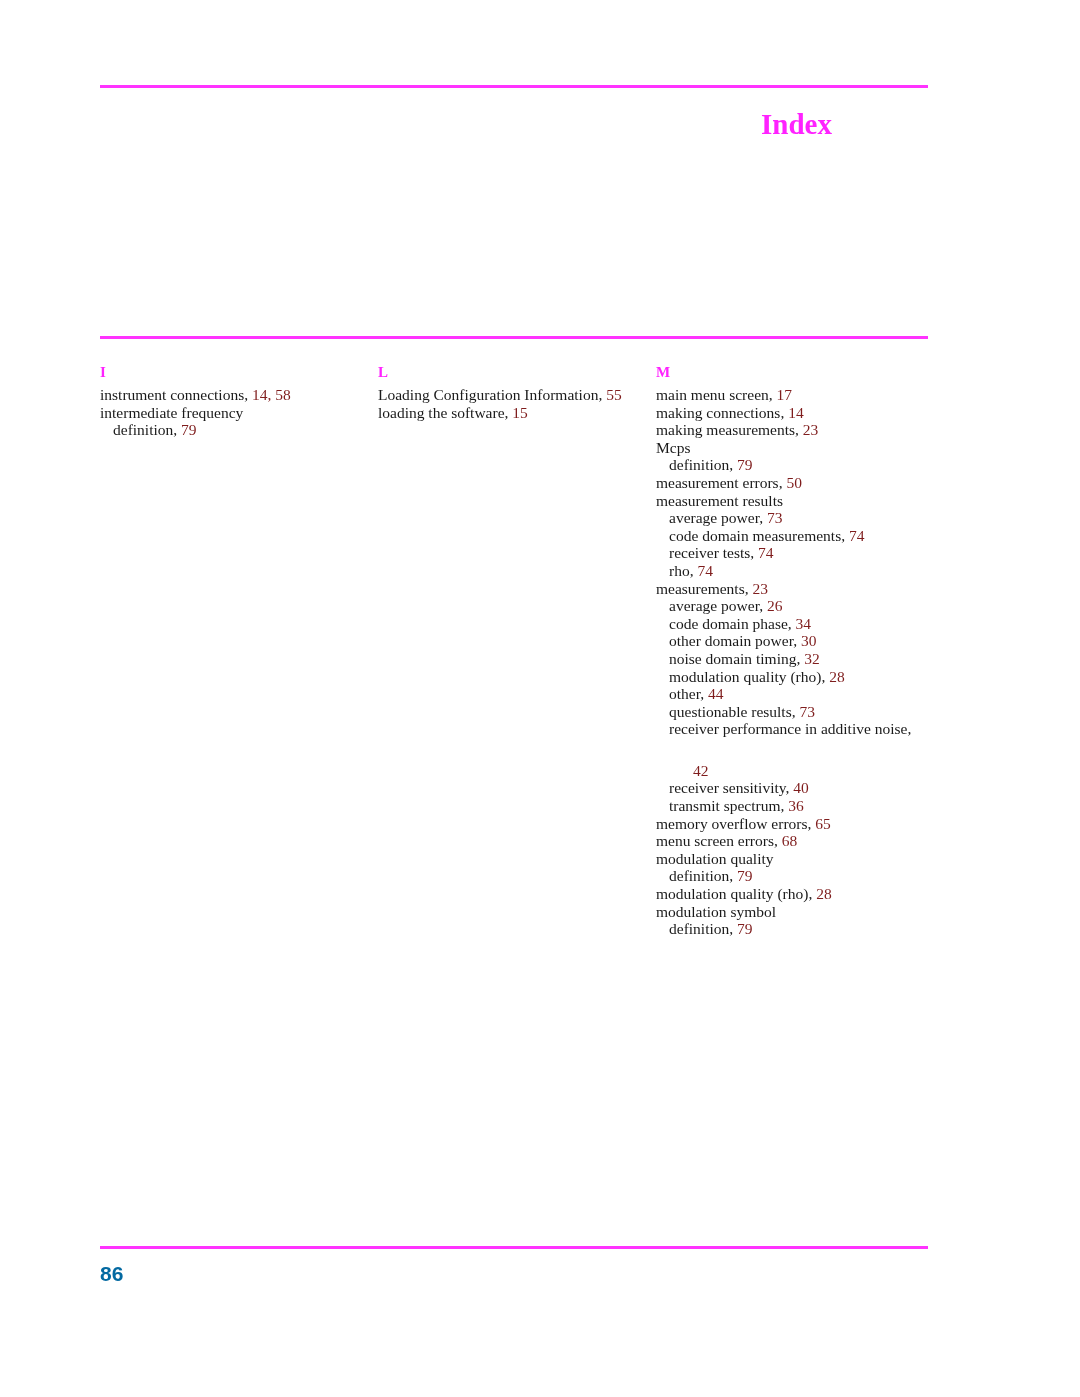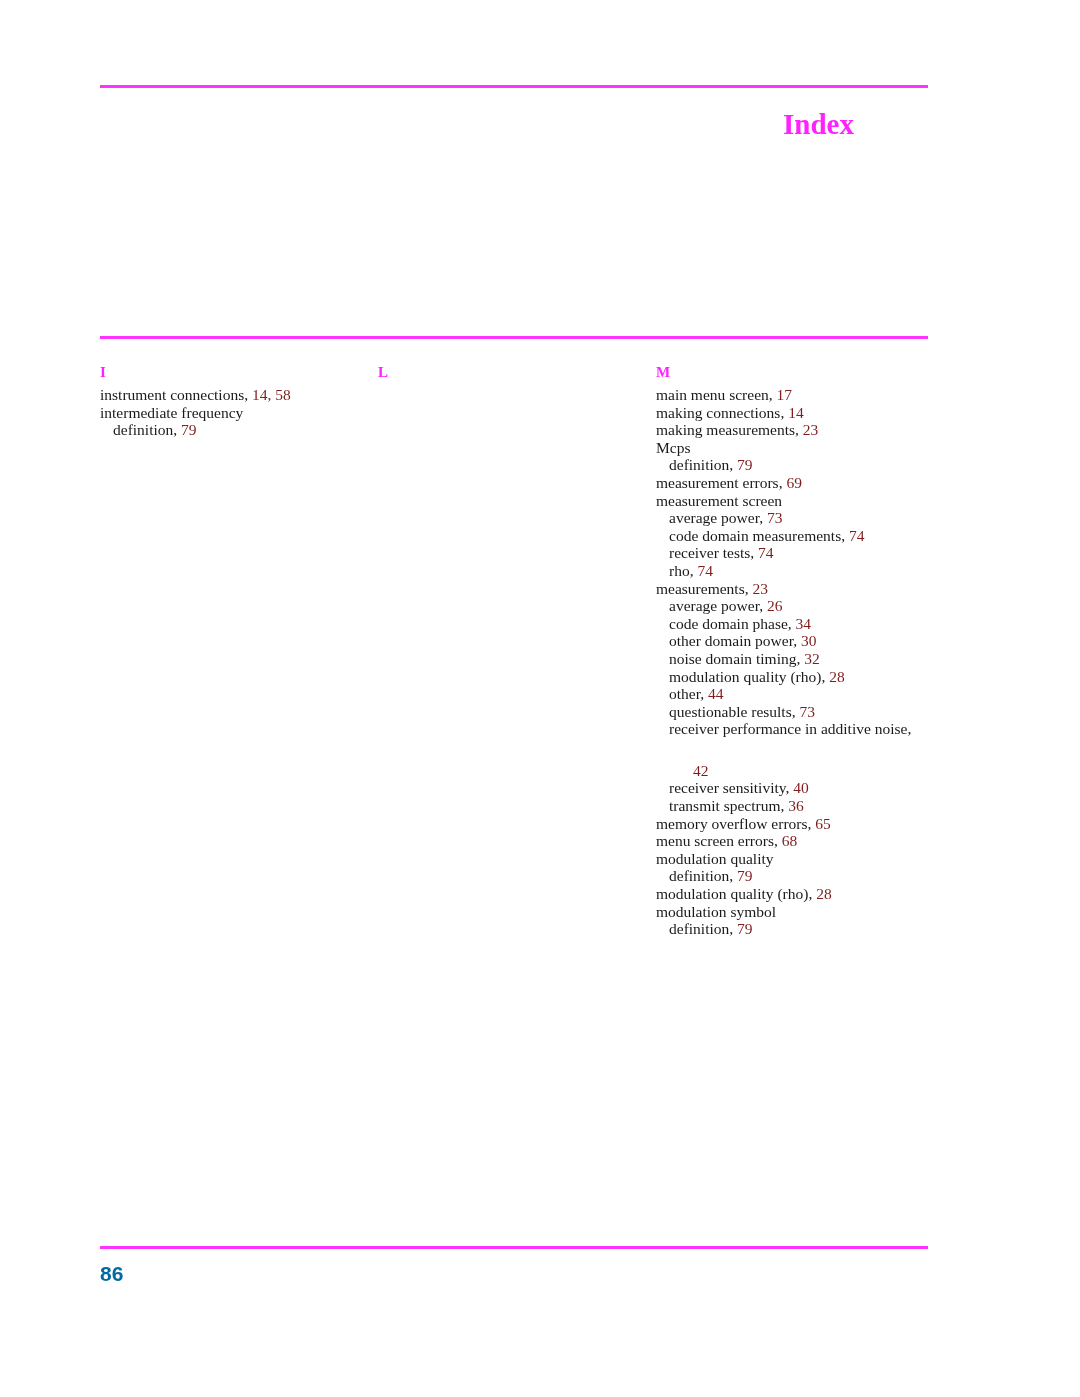--- a/index.html
+++ b/index.html
@@ -7,21 +7,20 @@
     padding: 0;
     background: #ffffff;
   }
   .page {
     position: relative;
     width: 984px;
     height: 1397px;
     background: #ffffff;
     font-family: "Liberation Serif", "DejaVu Serif", serif;
     overflow: hidden;
-    padding-left: 22px;
   }
 
   
   .rule {
     position: absolute;
     left: 100px;
     width: 828px;
     height: 3px;
     background: #ff33ff;
   }
@@ -103,31 +102,35 @@
       <div class="column">
         <div class="col-letter">I</div>
         <div class="entries">
           <div class="entry lvl0"><span>instrument connections, </span><span class="pg">14, 58</span></div>
           <div class="entry lvl0"><span>intermediate frequency</span></div>
           <div class="entry lvl1"><span>definition, </span><span class="pg">79</span></div>
         </div>
       </div>
       <div class="column">
         <div class="col-letter">L</div>
+        <div class="entries">
+          <div class="entry lvl0"><span>Loading Configuration Information, </span><span class="pg">55</span></div>
+          <div class="entry lvl0"><span>loading the software, </span><span class="pg">15</span></div>
+        </div>
       </div>
       <div class="column">
         <div class="col-letter">M</div>
         <div class="entries">
           <div class="entry lvl0"><span>main menu screen, </span><span class="pg">17</span></div>
           <div class="entry lvl0"><span>making connections, </span><span class="pg">14</span></div>
           <div class="entry lvl0"><span>making measurements, </span><span class="pg">23</span></div>
           <div class="entry lvl0"><span>Mcps</span></div>
           <div class="entry lvl1"><span>definition, </span><span class="pg">79</span></div>
-          <div class="entry lvl0"><span>measurement errors, </span><span class="pg">69</span></div>
-          <div class="entry lvl0"><span>measurement screen</span></div>
+          <div class="entry lvl0"><span>measurement errors, </span><span class="pg">50</span></div>
+          <div class="entry lvl0"><span>measurement results</span></div>
           <div class="entry lvl1"><span>average power, </span><span class="pg">73</span></div>
           <div class="entry lvl1"><span>code domain measurements, </span><span class="pg">74</span></div>
           <div class="entry lvl1"><span>receiver tests, </span><span class="pg">74</span></div>
           <div class="entry lvl1"><span>rho, </span><span class="pg">74</span></div>
           <div class="entry lvl0"><span>measurements, </span><span class="pg">23</span></div>
           <div class="entry lvl1"><span>average power, </span><span class="pg">26</span></div>
           <div class="entry lvl1"><span>code domain phase, </span><span class="pg">34</span></div>
           <div class="entry lvl1"><span>other domain power, </span><span class="pg">30</span></div>
           <div class="entry lvl1"><span>noise domain timing, </span><span class="pg">32</span></div>
           <div class="entry lvl1"><span>modulation quality (rho), </span><span class="pg">28</span></div>

